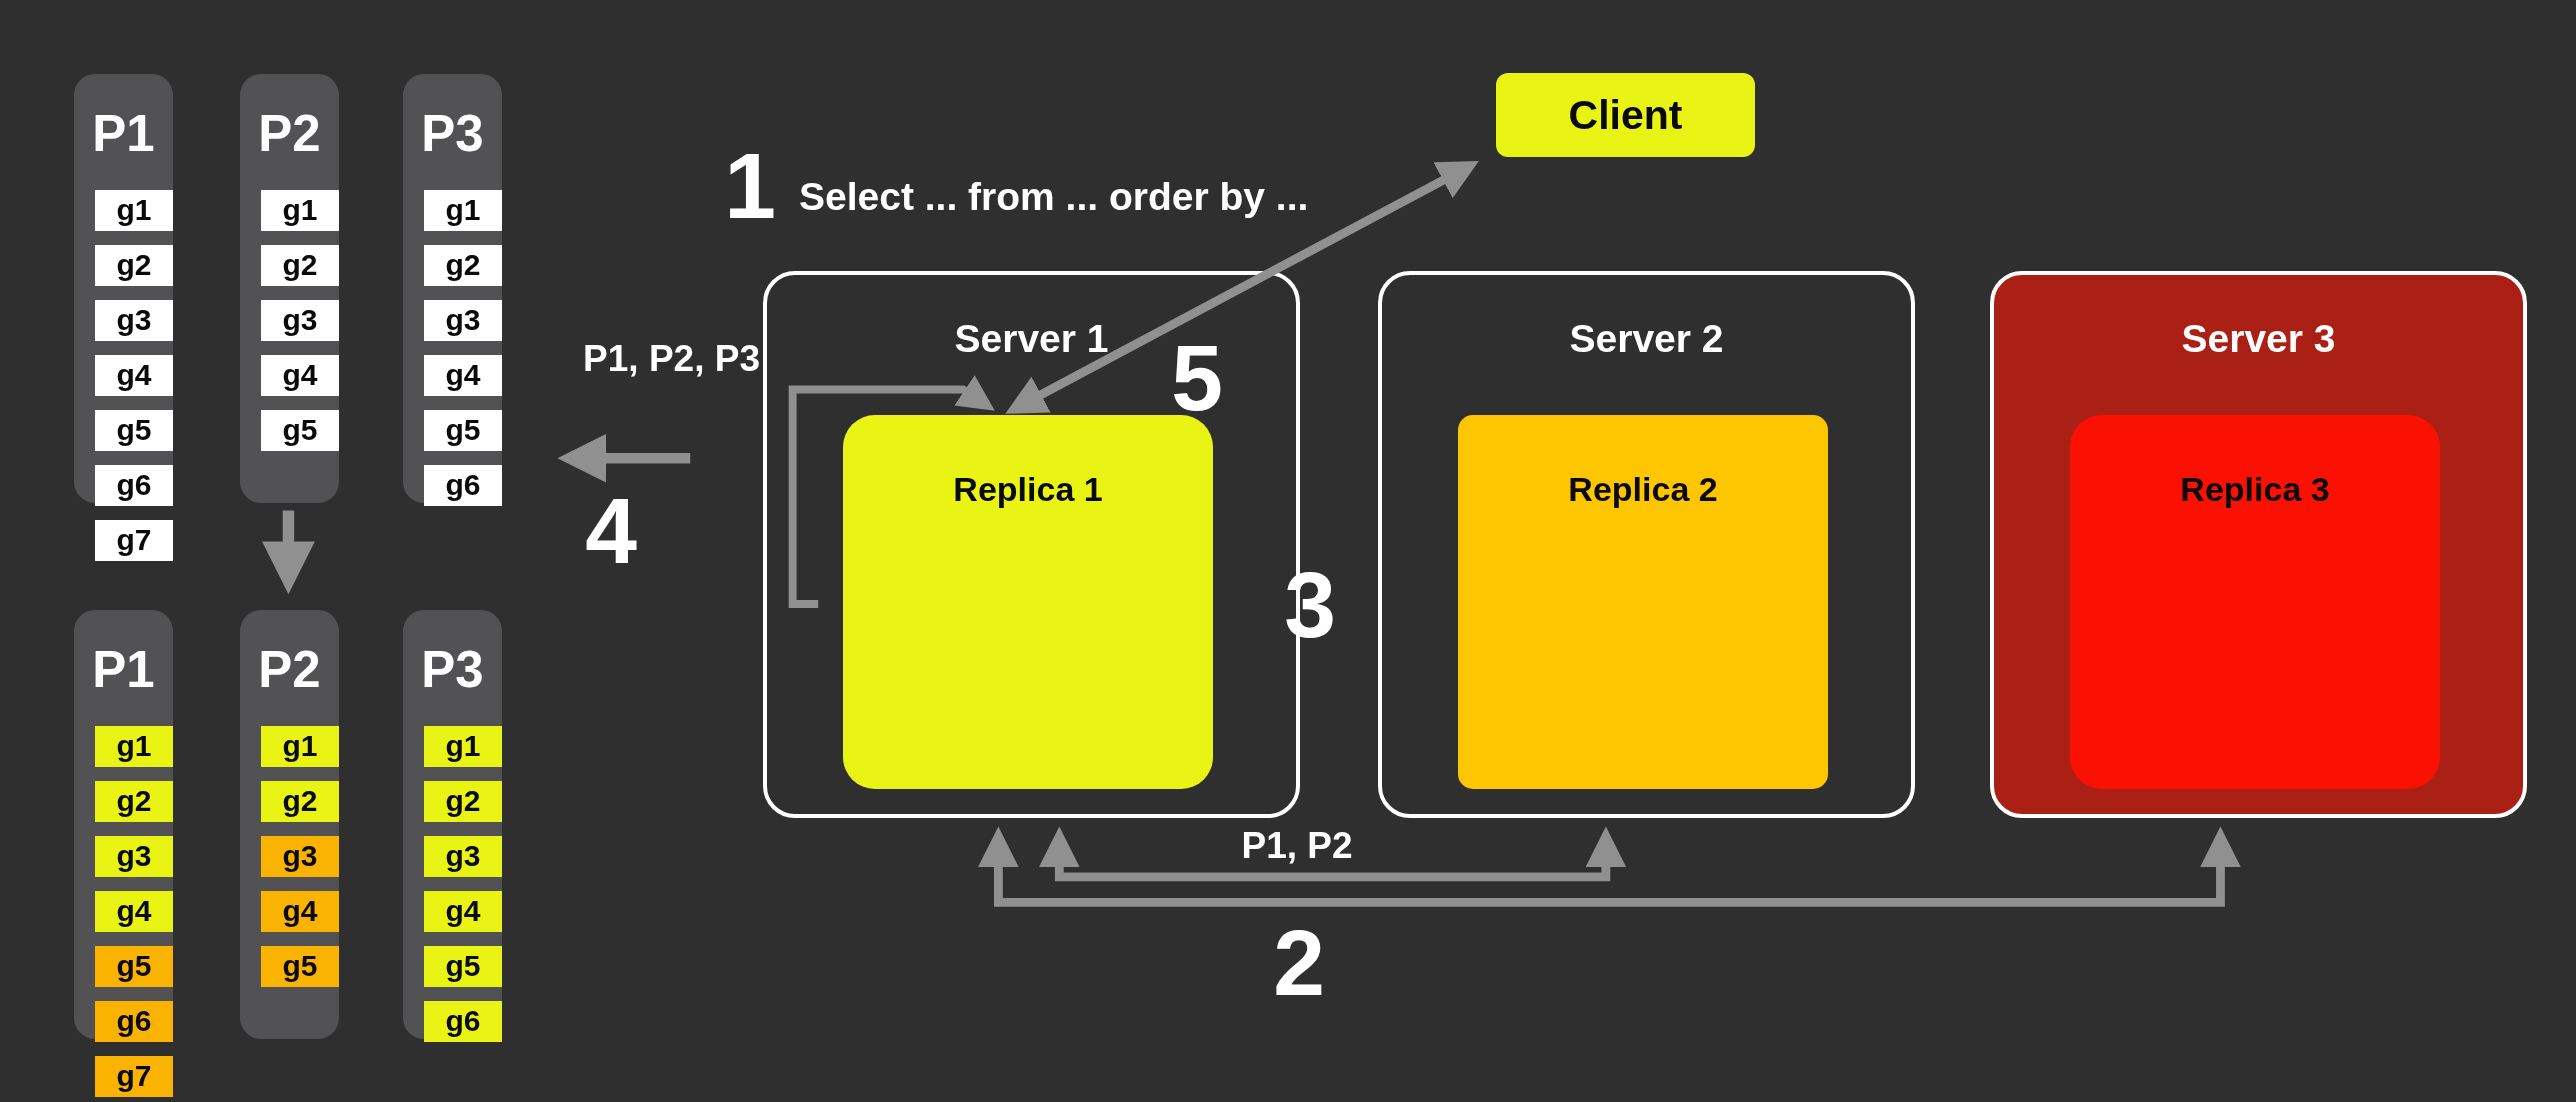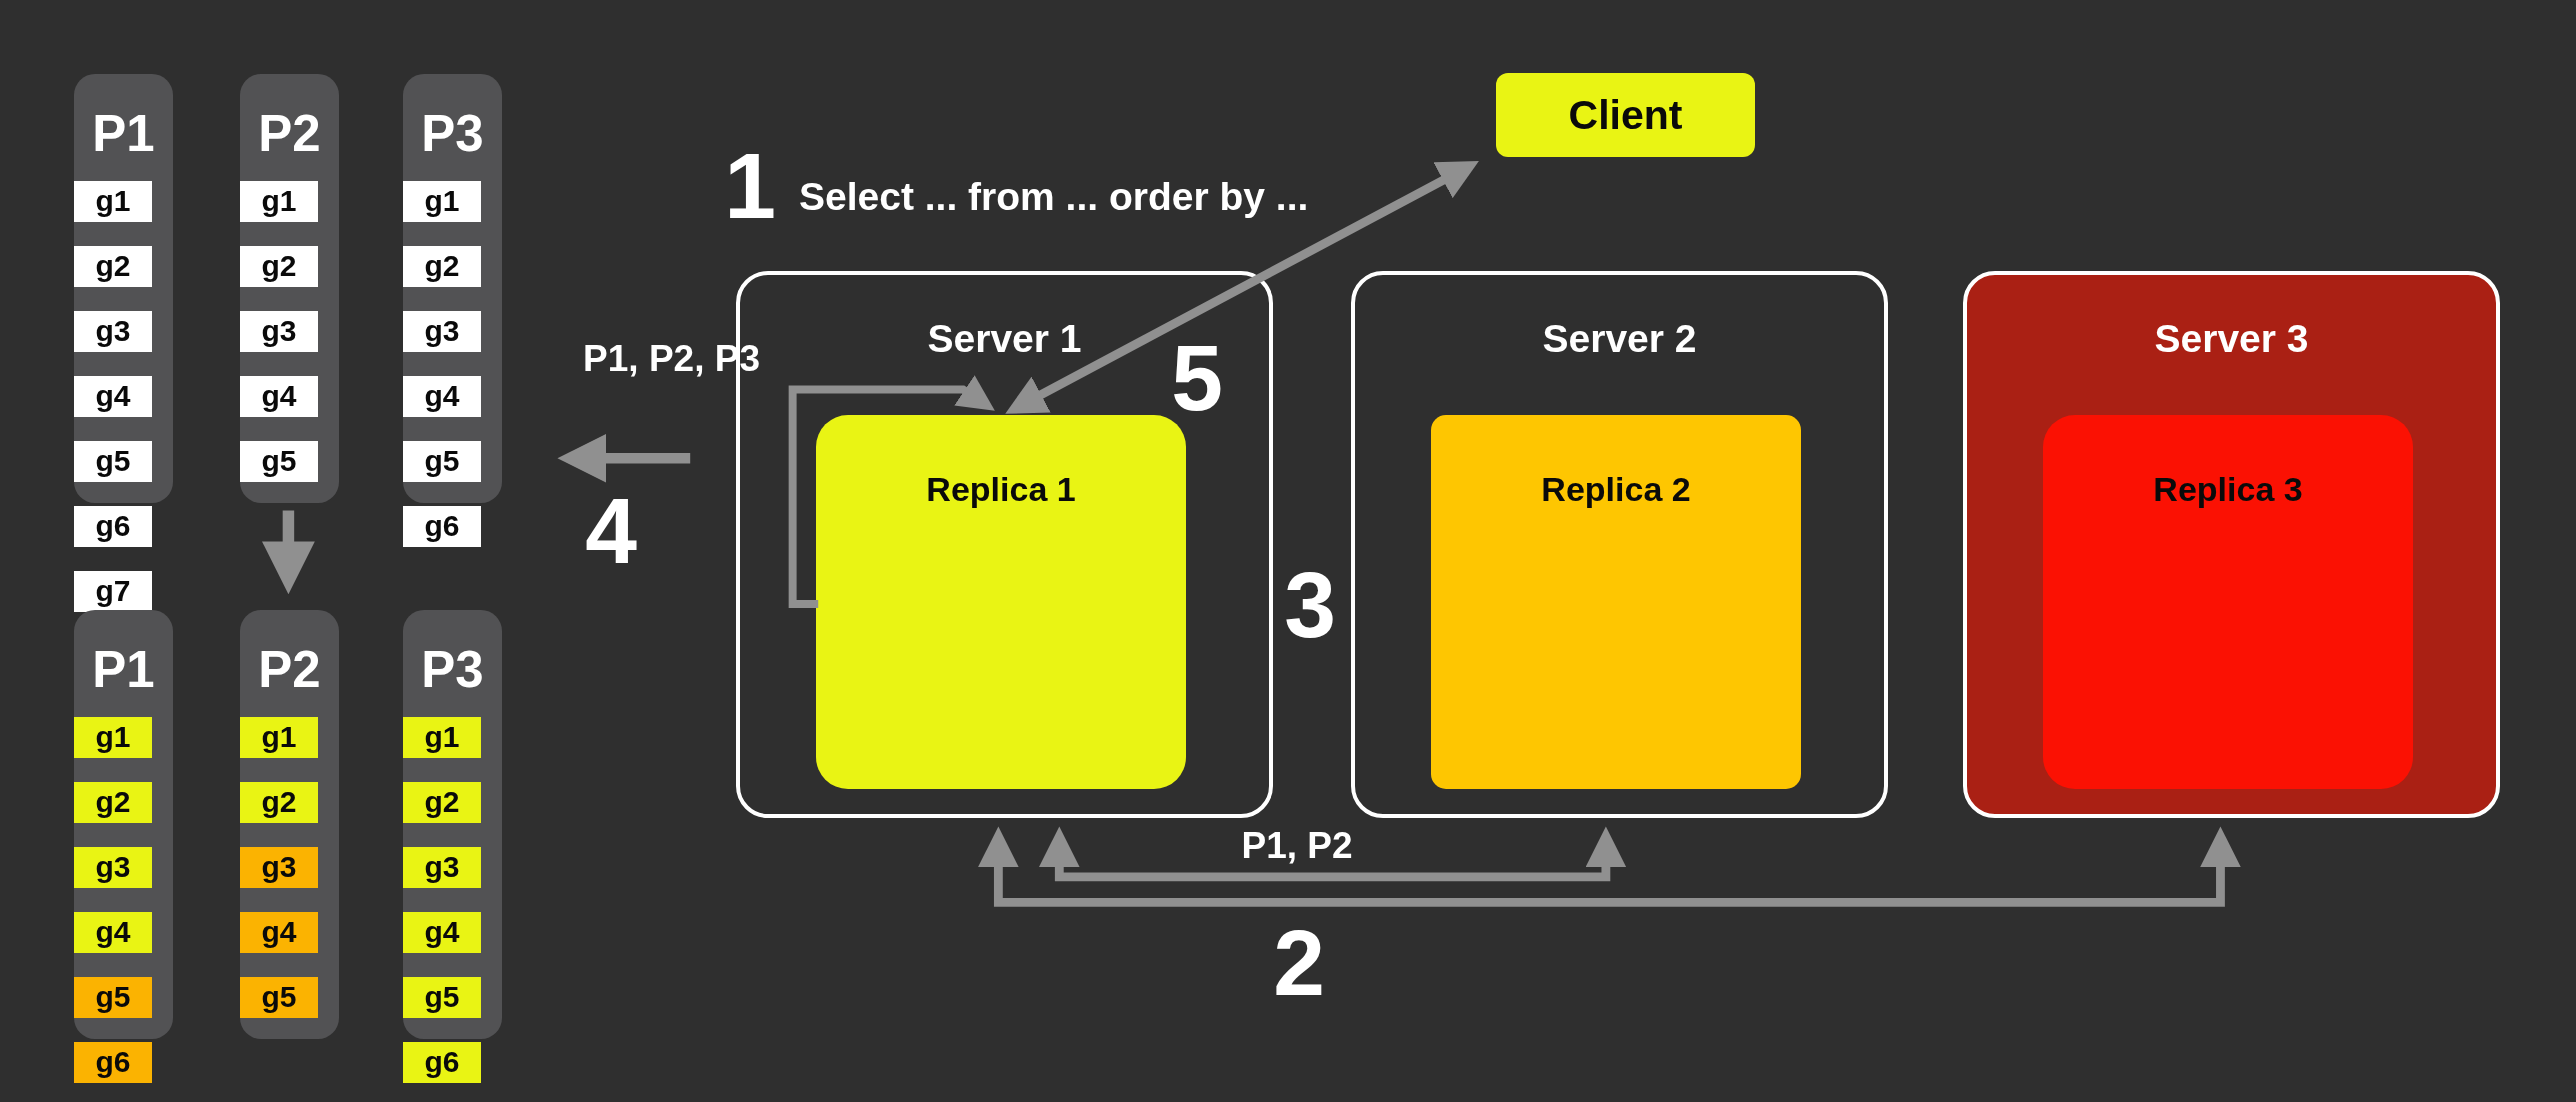--- a/index.html
+++ b/index.html
@@ -5,28 +5,28 @@
   html,body{margin:0;padding:0;background:#2F2F2F;}
   .canvas{
     position:relative;width:2576px;height:1102px;overflow:hidden;
     background:var(--bg,#2F2F2F);
     font-family:"Liberation Sans", sans-serif;font-weight:700;
   }
   
   .pcol{position:absolute;width:99px;height:429px;border-radius:21px;background:var(--column,#525254);}
   .pcol-h{height:85px;display:flex;align-items:flex-end;justify-content:center;
           color:var(--textlight,#fff);font-size:51px;line-height:1;padding-bottom:1.8px;}
-  .pcells{display:flex;flex-direction:column;align-items:flex-start;gap:24px;margin-top:20px;}
+  .pcells{display:flex;flex-direction:column;align-items:flex-end;gap:14px;margin-top:29px;}
   .pcell{width:78px;height:41px;display:flex;align-items:center;justify-content:center;
          font-size:30px;color:var(--textdark,#0a0a0a);}
   .pcell.white{background:var(--cellwhite,#fff);}
   .pcell[data-tone="yellow"]{background:var(--yellow,#E9F414);}
   .pcell[data-tone="orange"]{background:var(--orange,#FBB301);}
   
-  .server{position:absolute;width:537px;height:547px;border:4.4px solid #fff;border-radius:32px;box-sizing:border-box;}
+  .server{position:absolute;width:537px;height:547px;border:4.4px solid #fff;border-radius:32px;box-sizing:border-box;margin-left:27px;}
   .server.filled{background:var(--darkred,#AA2014);}
   .server-title{position:absolute;top:42px;left:0;width:100%;text-align:center;
                 color:var(--textlight,#fff);font-size:39px;}
   .replica{position:absolute;left:76px;top:140px;width:370px;height:374px;border-radius:32px;}
   .replica.r1{background:var(--yellow,#E9F414);}
   .replica.r2{background:var(--amber,#FEC601);border-radius:15px;}
   .replica.r3{background:var(--red,#FB1103);}
   .replica-title{margin-top:55px;text-align:center;font-size:34px;color:var(--textdark,#0a0a0a);}
   
   .client{position:absolute;left:1496px;top:73px;width:259px;height:84px;border-radius:12px;

